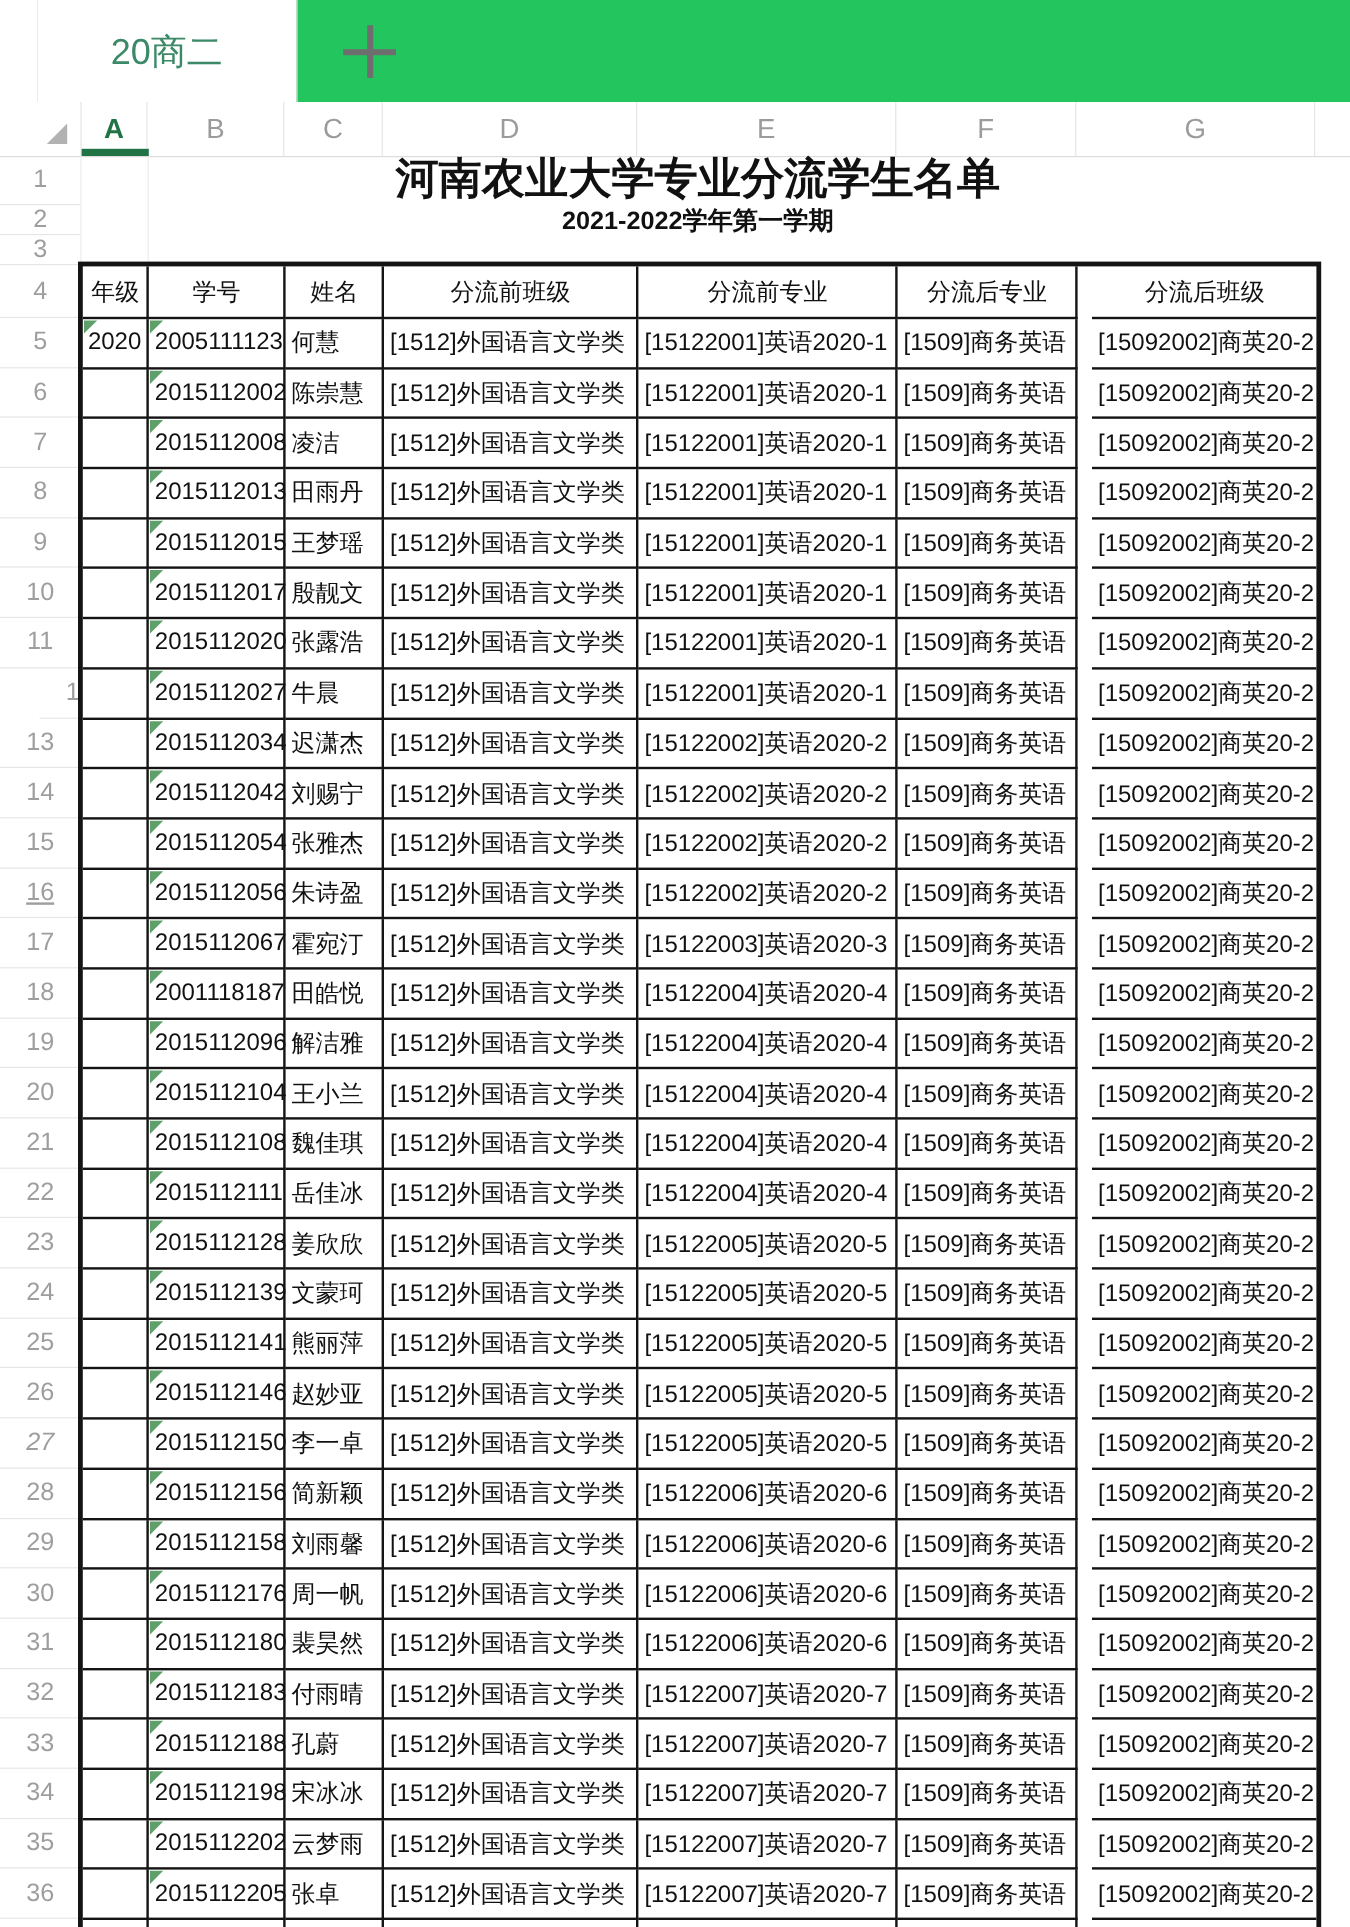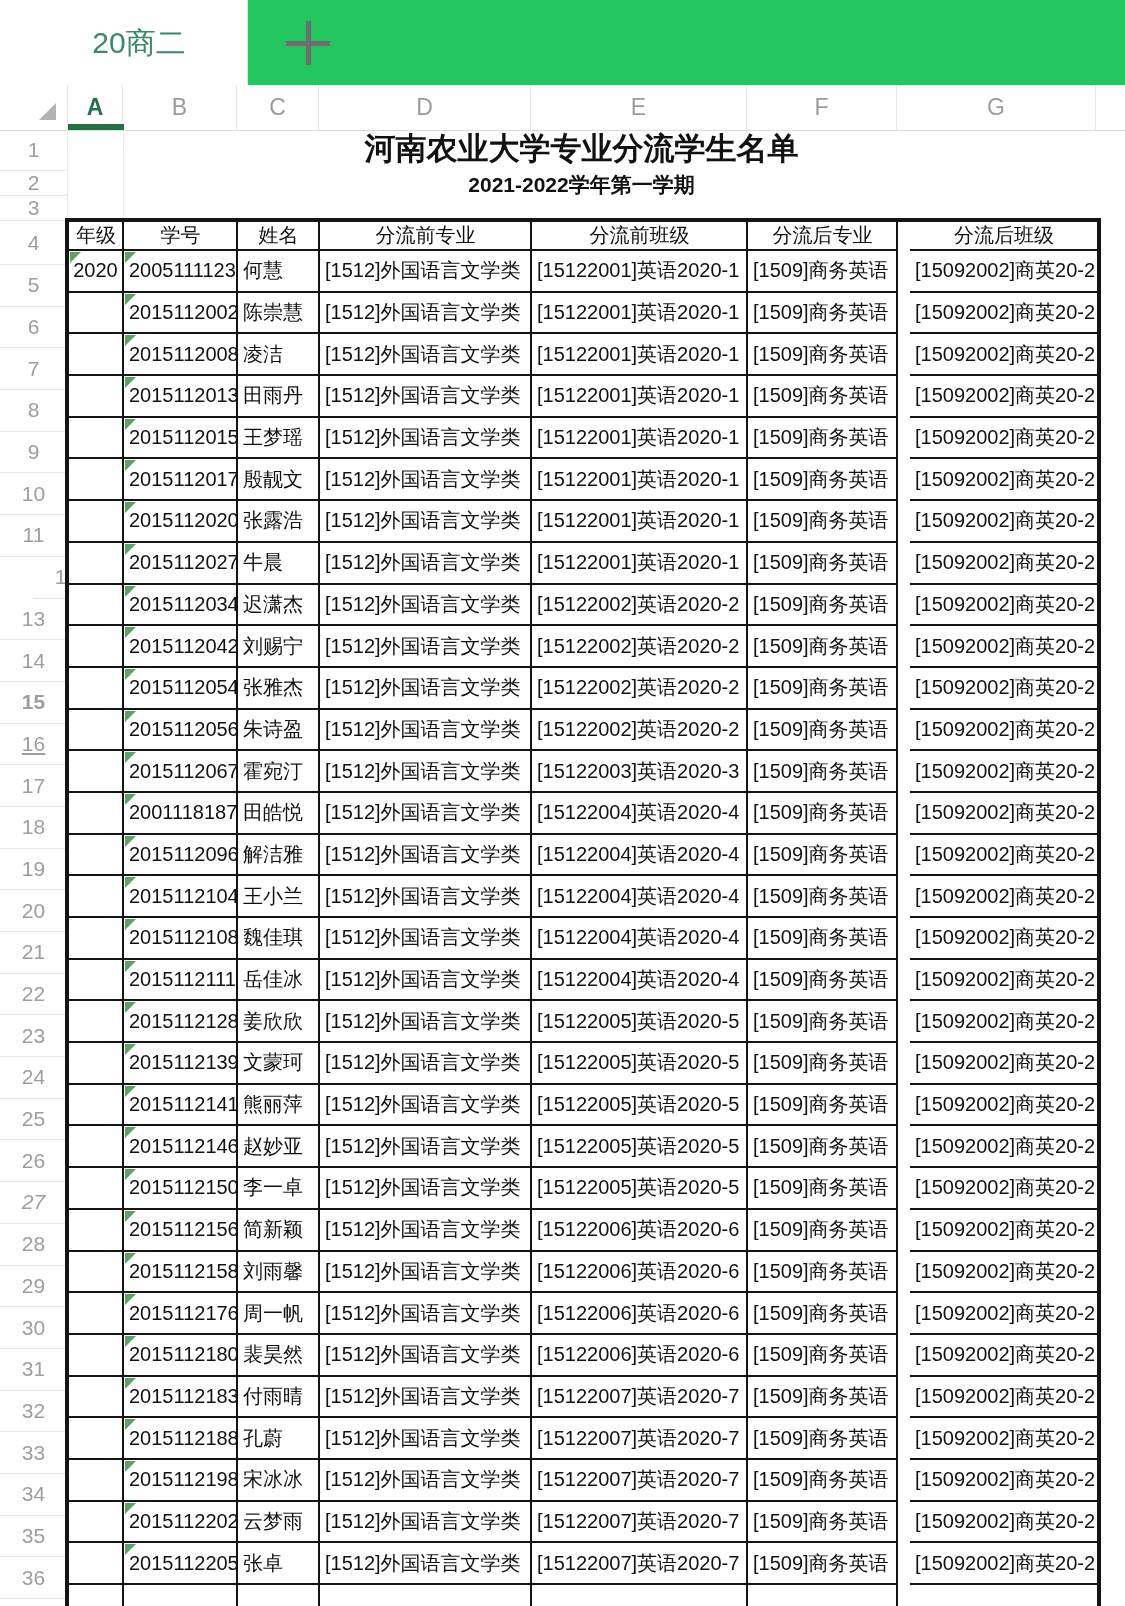--- a/index.html
+++ b/index.html
@@ -26,30 +26,30 @@
     font-size:23px;color:#9b9b9b;}
   .colcell.sel{color:#217346;font-weight:bold;}
   .selbar{position:absolute;left:68px;top:124px;width:56px;height:6px;background:#217346;}
   
   .gutter{position:absolute;left:0;top:130px;width:68px;height:1476px;box-sizing:border-box;border-right:1px solid #ececec;}
   .gutcell{box-sizing:border-box;width:100%;border-bottom:1px solid #e6e6e6;display:flex;align-items:center;justify-content:center;
     color:#9e9e9e;font-size:21px;}
   .vline-ab{position:absolute;left:123px;top:130px;width:1px;height:91px;background:#ececec;}
   
   .title{position:absolute;left:65px;top:126px;width:1033px;height:46px;line-height:46px;text-align:center;
-    font-size:31px;font-weight:bold;white-space:nowrap;}
+    font-size:36px;font-weight:bold;white-space:nowrap;}
   .subtitle{position:absolute;left:65px;top:171px;width:1033px;height:27px;line-height:27px;text-align:center;
     font-size:21px;font-weight:bold;white-space:nowrap;}
   
   .sheettable{position:absolute;left:65px;top:218px;background:#fff;border:4px solid #141414;
     display:grid;grid-template-columns:55px 114px 82px 212px 216px 150px 199px;}
   .cell{box-sizing:border-box;position:relative;height:41.69px;border-right:2px solid #141414;border-bottom:2px solid #141414;
     display:flex;align-items:center;padding-left:5px;font-size:20px;white-space:nowrap;overflow:visible;}
   .cell.lastcol{border-right:none;margin-left:12px;}
-  .cell.hdr{height:29px;justify-content:center;padding-left:1px;}
+  .cell.hdr{height:44px;justify-content:center;padding-left:1px;}
   .cell.center{justify-content:center;padding-left:0;}
   .cell.partial{height:44px;border-bottom:none;}
   .tri{position:absolute;left:1px;top:1px;width:0;height:0;border-top:11px solid #5fa06a;border-right:11px solid transparent;}
 </style>
 </head>
 <body>
 
 <div class="tabbar">
   <div class="tab-active">
     <span>20商二</span>
@@ -83,21 +83,21 @@
     <div class="gutcell" style="height: 41.69px;">5</div>
     <div class="gutcell" style="height: 41.69px;">6</div>
     <div class="gutcell" style="height: 41.69px;">7</div>
     <div class="gutcell" style="height: 41.69px;">8</div>
     <div class="gutcell" style="height: 41.69px;">9</div>
     <div class="gutcell" style="height: 41.69px;">10</div>
     <div class="gutcell" style="height: 41.69px;">11</div>
     <div class="gutcell" style="height: 41.69px; margin-left: 33px;">12</div>
     <div class="gutcell" style="height: 41.69px;">13</div>
     <div class="gutcell" style="height: 41.69px;">14</div>
-    <div class="gutcell" style="height: 41.69px; font-weight: bold;">15</div>
+    <div class="gutcell" style="height: 41.69px;">15</div>
     <div class="gutcell" style="height: 41.69px; text-decoration: underline;">16</div>
     <div class="gutcell" style="height: 41.69px;">17</div>
     <div class="gutcell" style="height: 41.69px;">18</div>
     <div class="gutcell" style="height: 41.69px;">19</div>
     <div class="gutcell" style="height: 41.69px;">20</div>
     <div class="gutcell" style="height: 41.69px;">21</div>
     <div class="gutcell" style="height: 41.69px;">22</div>
     <div class="gutcell" style="height: 41.69px;">23</div>
     <div class="gutcell" style="height: 41.69px;">24</div>
     <div class="gutcell" style="height: 41.69px;">25</div>
@@ -115,22 +115,22 @@
   </div>
 <div class="vline-ab"></div>
 
 <div class="title">河南农业大学专业分流学生名单</div>
 <div class="subtitle">2021-2022学年第一学期</div>
 
 <div class="sheettable">
     <div class="cell hdr">年级</div>
     <div class="cell hdr">学号</div>
     <div class="cell hdr">姓名</div>
+    <div class="cell hdr">分流前班级</div>
     <div class="cell hdr">分流前专业</div>
-    <div class="cell hdr">分流前班级</div>
     <div class="cell hdr">分流后专业</div>
     <div class="cell hdr lastcol">分流后班级</div>
     <div class="cell center">
       <span class="tri"></span>
       <span>2020</span>
     </div>
     <div class="cell">
       <span class="tri"></span>
       <span>2005111123</span>
     </div>

